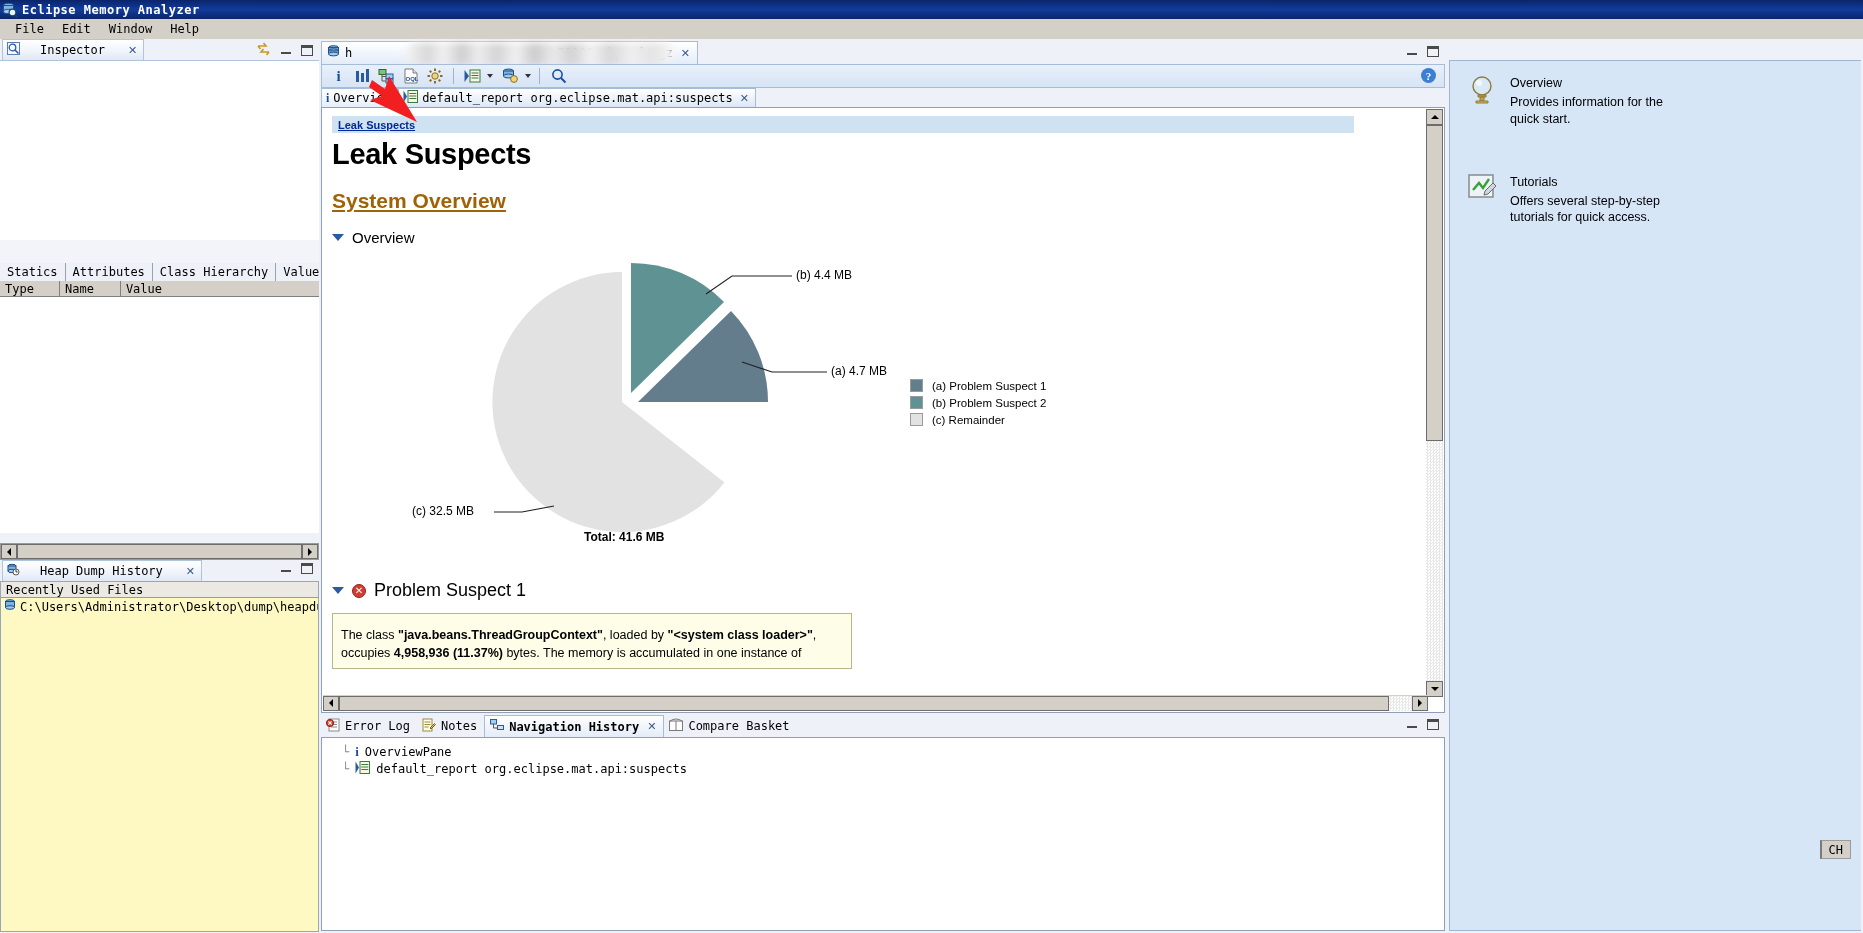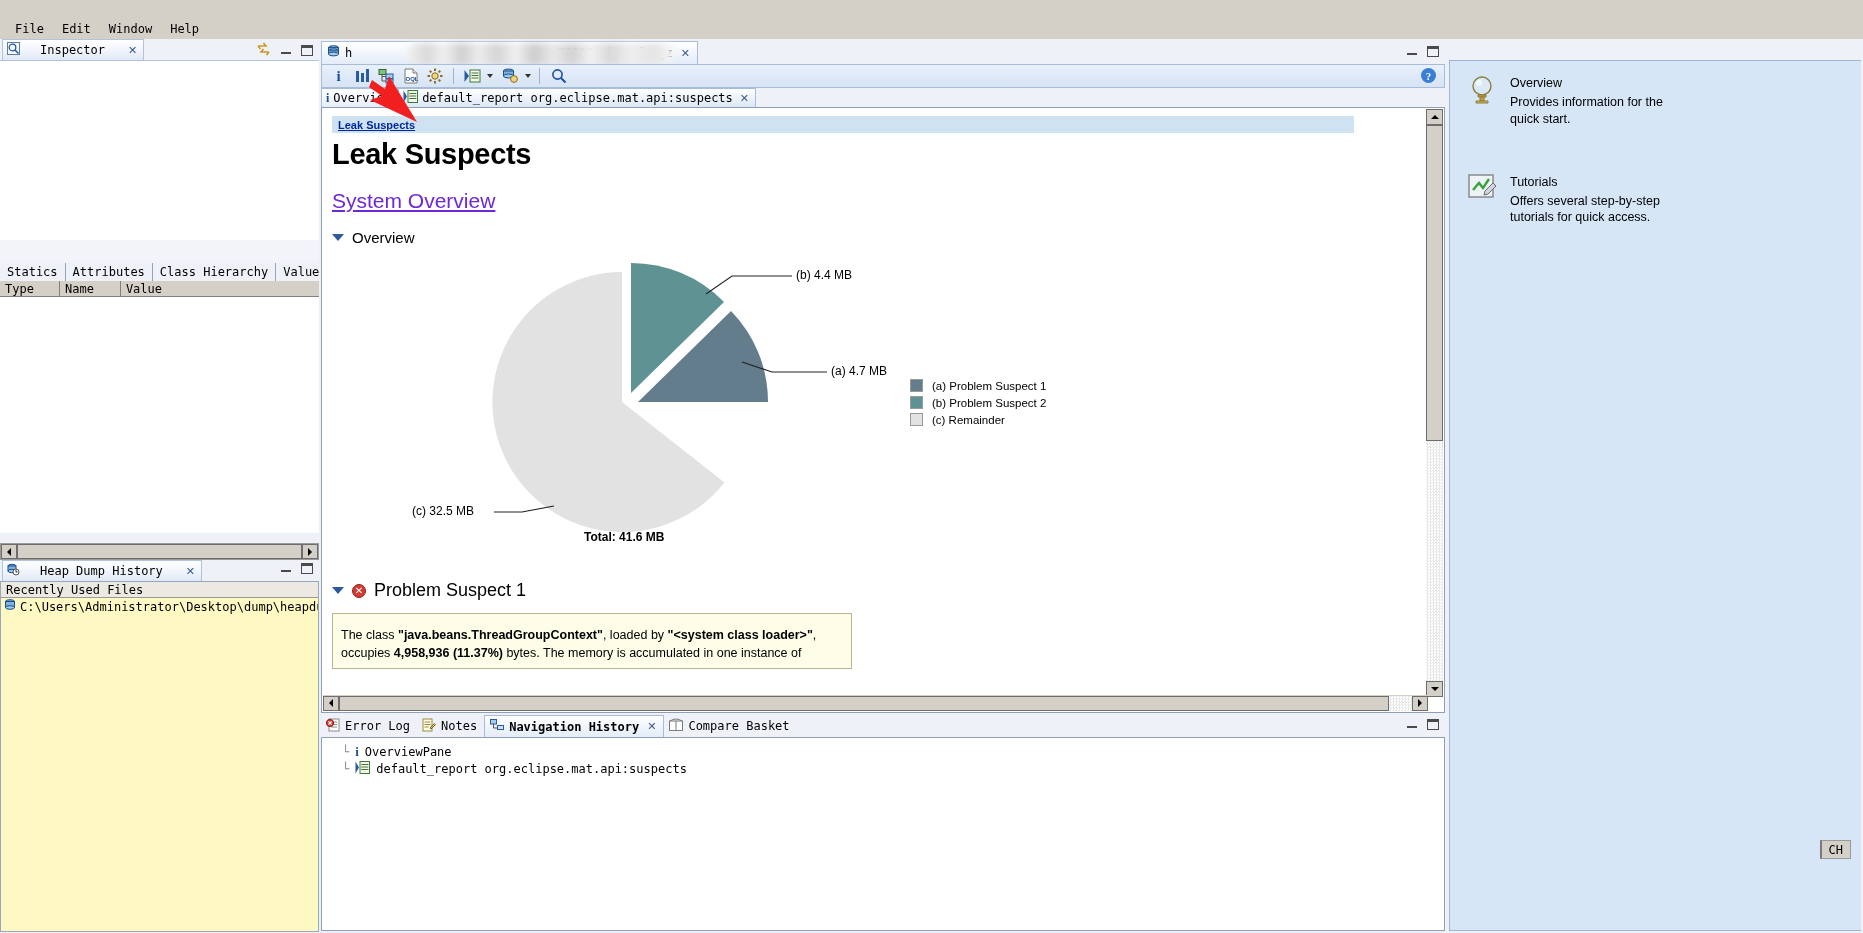--- a/index.html
+++ b/index.html
@@ -398,22 +398,22 @@
     margin: 5px 0 0 10px;
     font-family: "Liberation Sans", sans-serif;
     font-size: 29px;
     font-weight: bold;
     letter-spacing: -0.3px;
   }
   .doc h2.syslink {
     margin: 18px 0 0 10px;
     font-family: "Liberation Sans", sans-serif;
     font-size: 21px;
-    font-weight: normal;
-    color: #6d28d9;
+    font-weight: bold;
+    color: #a16207;
     text-decoration: underline;
   }
   .sect {
     display: flex; align-items: center;
     gap: 8px;
     margin-left: 10px;
   }
   .sect.lv1 { margin-top: 15px; }
   .sect.lv2 { margin-top: 16px; }
   .twisty {
@@ -650,20 +650,32 @@
     pointer-events: none;
   }
 
   .ico { display: inline-block; vertical-align: middle; flex: 0 0 auto; }
 </style>
 </head>
 <body>
 
 <div class="app">
 
+  <div class="titlebar">
+    <span class="tb-icon">
+      <svg width="16" height="16" viewBox="0 0 16 16">
+        <ellipse cx="6.5" cy="3.5" rx="5" ry="2.2" fill="#7fb4e0" stroke="#1c4f86"></ellipse>
+        <rect x="1.5" y="3.5" width="10" height="6" fill="#7fb4e0" stroke="#1c4f86"></rect>
+        <ellipse cx="6.5" cy="9.5" rx="5" ry="2.2" fill="#9fc9ee" stroke="#1c4f86"></ellipse>
+        <circle cx="10.5" cy="10.5" r="3.4" fill="#eaf4ff" stroke="#1b3f66" stroke-width="1.2"></circle>
+        <line x1="12.8" y1="12.8" x2="15.3" y2="15.3" stroke="#1b3f66" stroke-width="1.8"></line>
+      </svg>
+    </span>
+    <span class="tb-title">Eclipse Memory Analyzer</span>
+  </div>
 
   <div class="menubar">
     <span class="mi">File</span>
     <span class="mi">Edit</span>
     <span class="mi">Window</span>
     <span class="mi">Help</span>
   </div>
 
   <div class="leftcol">
 

